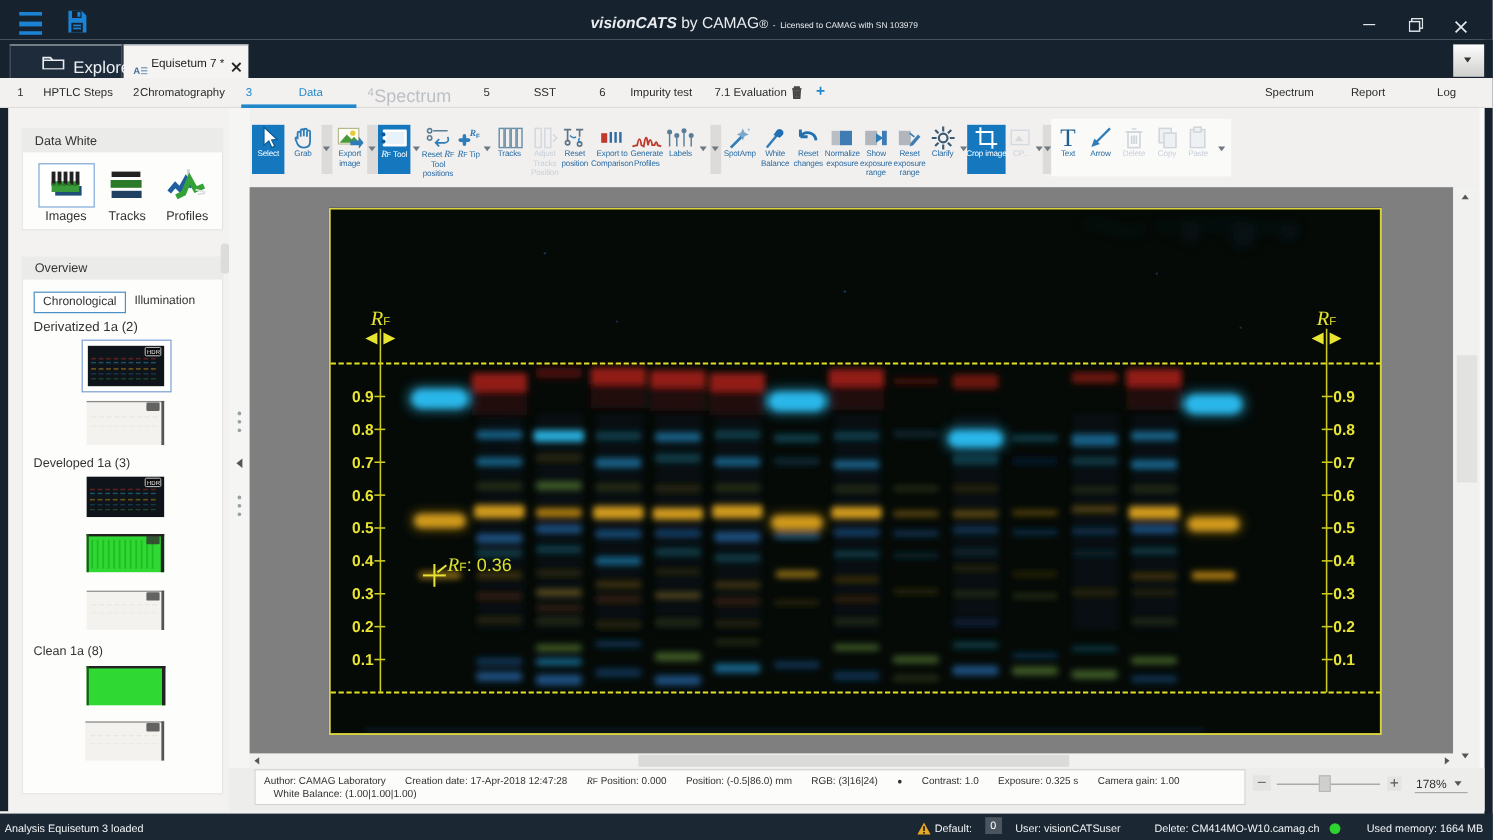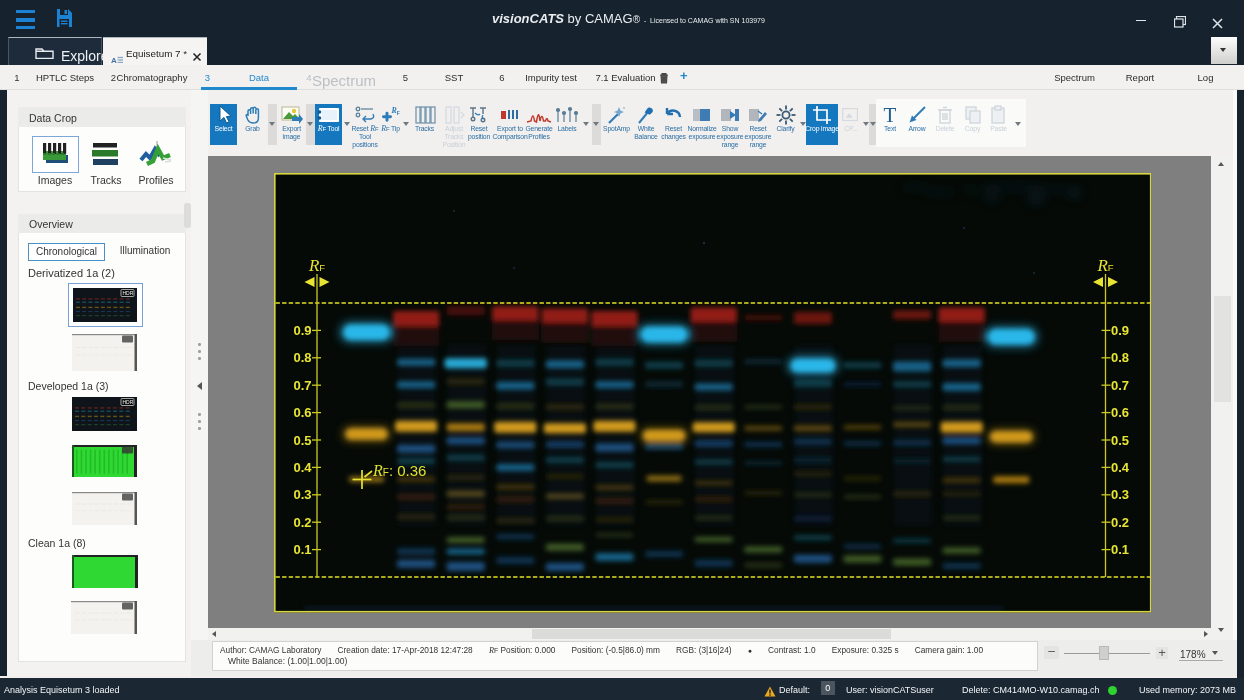--- a/index.html
+++ b/index.html
@@ -62,21 +62,21 @@
 <div class="abs ctr" style="left:1205.5px;top:72px;color:#2b2b2b;font-size:9.5px;white-space:nowrap">Log</div>
 <div class="abs" style="left:201px;top:87px;width:96px;height:3px;background:#2288cc"></div>
 <div class="abs" style="left:659px;top:70px"><svg width="10" height="12" viewBox="0 0 10 12" xmlns="http://www.w3.org/2000/svg">
       <path d="M1 3 h8 M3 3 V1.5 h4 V3 M2 3 l0.5 8 h5 L8 3 M4 5 v4 M6 5 v4" stroke="#444" stroke-width="1.1" fill="#555"></path>
     </svg></div>
 <div class="abs" style="left:680px;top:68px;color:#2288cc;font-size:13px;font-weight:bold">+</div>
 <div class="abs" style="left:0;top:90px;width:7px;height:586px;background:#16222d"></div>
 <div class="abs" style="left:7px;top:90px;width:201px;height:586px;background:#f3f2f1"></div>
 <div class="abs" style="left:18px;top:107px;width:168px;height:85px;background:#fdfdfc;border:1px solid #e3e3e1"></div>
 <div class="abs" style="left:18px;top:107px;width:168px;height:20px;background:#ebebe9"></div>
-<div class="abs" style="left:29px;top:112px;font-size:10.5px;color:#333">Data Crop</div>
+<div class="abs" style="left:29px;top:112px;font-size:10.5px;color:#333">Data White</div>
 <div class="abs" style="left:32px;top:136px;width:47px;height:37px;border:1px solid #7da7d8;background:#fff"></div>
 <div class="abs" style="left:40px;top:141px"><svg width="32" height="26" viewBox="0 0 32 26" xmlns="http://www.w3.org/2000/svg">
       <rect x="6" y="14" width="22" height="8" fill="#1f4e79"></rect>
       <rect x="3" y="10" width="23" height="9" fill="#3a9a3a"></rect>
       <g fill="#222">
         <rect x="3" y="2" width="3.2" height="11"></rect>
         <rect x="8" y="2" width="3.2" height="11"></rect>
         <rect x="13" y="2" width="3.2" height="11"></rect>
         <rect x="18" y="2" width="3.2" height="11"></rect>
         <rect x="23" y="2" width="3.2" height="11"></rect>
@@ -94,21 +94,21 @@
       <line x1="18" y1="1" x2="18" y2="12" stroke="#ccc" stroke-width="2"></line>
       <path d="M2 20 l5 -6 l4 4 l5 -9 l5 7" fill="none" stroke="#1f5f9f" stroke-width="4"></path>
       <path d="M8 24 l6 -3 l5 -12 l5 9 l7 -3" fill="none" stroke="#35a035" stroke-width="4.5"></path>
       <path d="M24 18 l8 2 M26 22 l6 -1" stroke="#ddd" stroke-width="1.5"></path>
     </svg></div>
 <div class="abs ctr" style="left:156px;top:174px;font-size:10.5px;color:#333">Profiles</div>
 <div class="abs" style="left:18px;top:214px;width:168px;height:448px;background:#fdfdfc;border:1px solid #e3e3e1"></div>
 <div class="abs" style="left:18px;top:214px;width:168px;height:19px;background:#ebebe9"></div>
 <div class="abs" style="left:29px;top:218px;font-size:10.5px;color:#333">Overview</div>
 <div class="abs" style="left:28px;top:243px;width:77px;height:18px;border:1px solid #4a90c8;background:#fff;font-size:10px;color:#333;text-align:center;line-height:16px">Chronological</div>
-<div class="abs" style="left:112px;top:243px;width:66px;height:18px;font-size:10px;color:#333;text-align:center;line-height:16px">Illumination</div>
+<div class="abs" style="left:112px;top:243px;width:66px;height:18px;font-size:10px;color:#333;line-height:16px">Illumination</div>
 <div class="abs" style="left:28px;top:267px;font-size:11px;color:#333">Derivatized 1a (2)</div>
 <div style="position:absolute;left:67.5px;top:283px;width:75px;height:44px;border:1px solid #7a9fd4;background:#fff"></div>
 <div style="position:absolute;left:73px;top:288px"><svg width="64" height="34" viewBox="0 0 64 34" xmlns="http://www.w3.org/2000/svg">
       <rect width="64" height="34" fill="#0e141a"></rect>
       <g opacity="0.75">
         <rect x="3.0" y="10.2" width="4" height="1.4" fill="#74241e"></rect>
         <rect x="3.0" y="13.6" width="4" height="1.2" fill="#1e6a84"></rect>
         <rect x="3.0" y="18.7" width="4" height="1.4" fill="#846616"></rect>
         <rect x="3.0" y="23.1" width="4" height="1" fill="#1a4a6c"></rect>
         <rect x="3.0" y="27.2" width="4" height="1" fill="#285c32"></rect>
@@ -893,12 +893,12 @@
 <div class="abs" style="left:764px;top:683px"><svg width="12" height="11" viewBox="0 0 12 11" xmlns="http://www.w3.org/2000/svg">
       <path d="M6 0.5 L11.5 10.5 H0.5 Z" fill="#e8a820"></path>
       <rect x="5.3" y="3.5" width="1.4" height="4" fill="#222"></rect>
       <rect x="5.3" y="8.3" width="1.4" height="1.4" fill="#222"></rect>
     </svg></div>
 <div class="abs" style="left:779px;top:684.5px;font-size:9px;color:#f2f5f7">Default:</div>
 <div class="abs" style="left:821px;top:681px;width:13.5px;height:14px;background:#4a5560;color:#fff;font-size:9px;text-align:center;line-height:14px">0</div>
 <div class="abs" style="left:846px;top:684.5px;font-size:9px;color:#f2f5f7">User: visionCATSuser</div>
 <div class="abs" style="left:962px;top:684.5px;font-size:9px;color:#f2f5f7">Delete: CM414MO-W10.camag.ch</div>
 <div class="abs" style="left:1108px;top:685.5px;width:9px;height:9px;background:#2fd32f;border-radius:50%"></div>
-<div class="abs" style="left:1139px;top:684.5px;font-size:9px;color:#f2f5f7">Used memory: 2073 MB</div>
+<div class="abs" style="left:1139px;top:684.5px;font-size:9px;color:#f2f5f7">Used memory: 1664 MB</div>
 </body></html>

